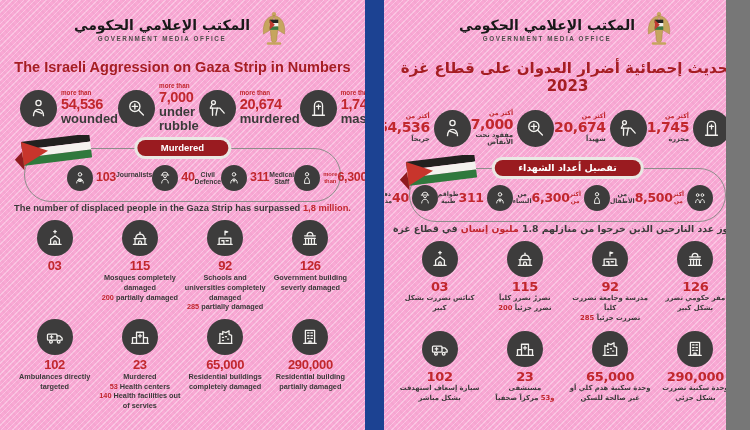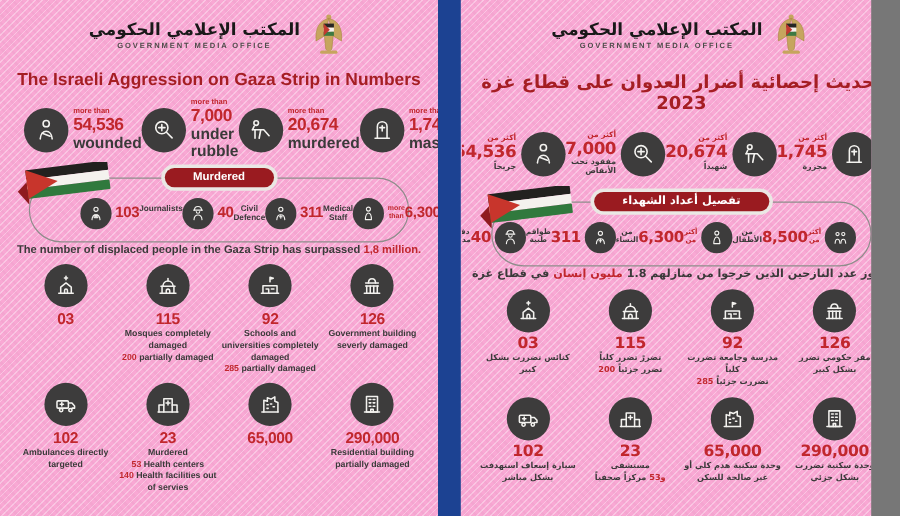--- a/index.html
+++ b/index.html
@@ -328,20 +328,21 @@
       </div>
       <div class="cell">
         <span class="circle g-circle">
             <svg viewBox="0 0 24 24" fill="none" stroke="#f3f2ef" stroke-width="1.4" stroke-linecap="round" stroke-linejoin="round">
               <path d="M6.4 19V8.2l3.2 1V6l3.4 1.2 3.4-2v4l2.8 1V19"></path>
               <path d="M4.6 19h14.8"></path>
               <path d="M9.2 12.4h1.2M12.4 11.6h1.2M14.8 14.2h1.2M9.2 15.6h1.2"></path>
             </svg>
           </span>
         <span class="g-num">65,000</span>
+        <span class="g-lbl">Residential buildings completely damaged</span>
       </div>
       <div class="cell">
         <span class="circle g-circle">
             <svg viewBox="0 0 24 24" fill="none" stroke="#f3f2ef" stroke-width="1.4" stroke-linecap="round" stroke-linejoin="round">
               <rect x="7" y="4.8" width="10" height="14.2"></rect>
               <path d="M9.4 7.6h1.6M13 7.6h1.6M9.4 10.6h1.6M13 10.6h1.6M9.4 13.6h1.6M13 13.6h1.6"></path>
               <path d="M5.2 19h13.6"></path>
               <path d="M10.9 19v-2.6h2.2V19"></path>
             </svg>
           </span>

